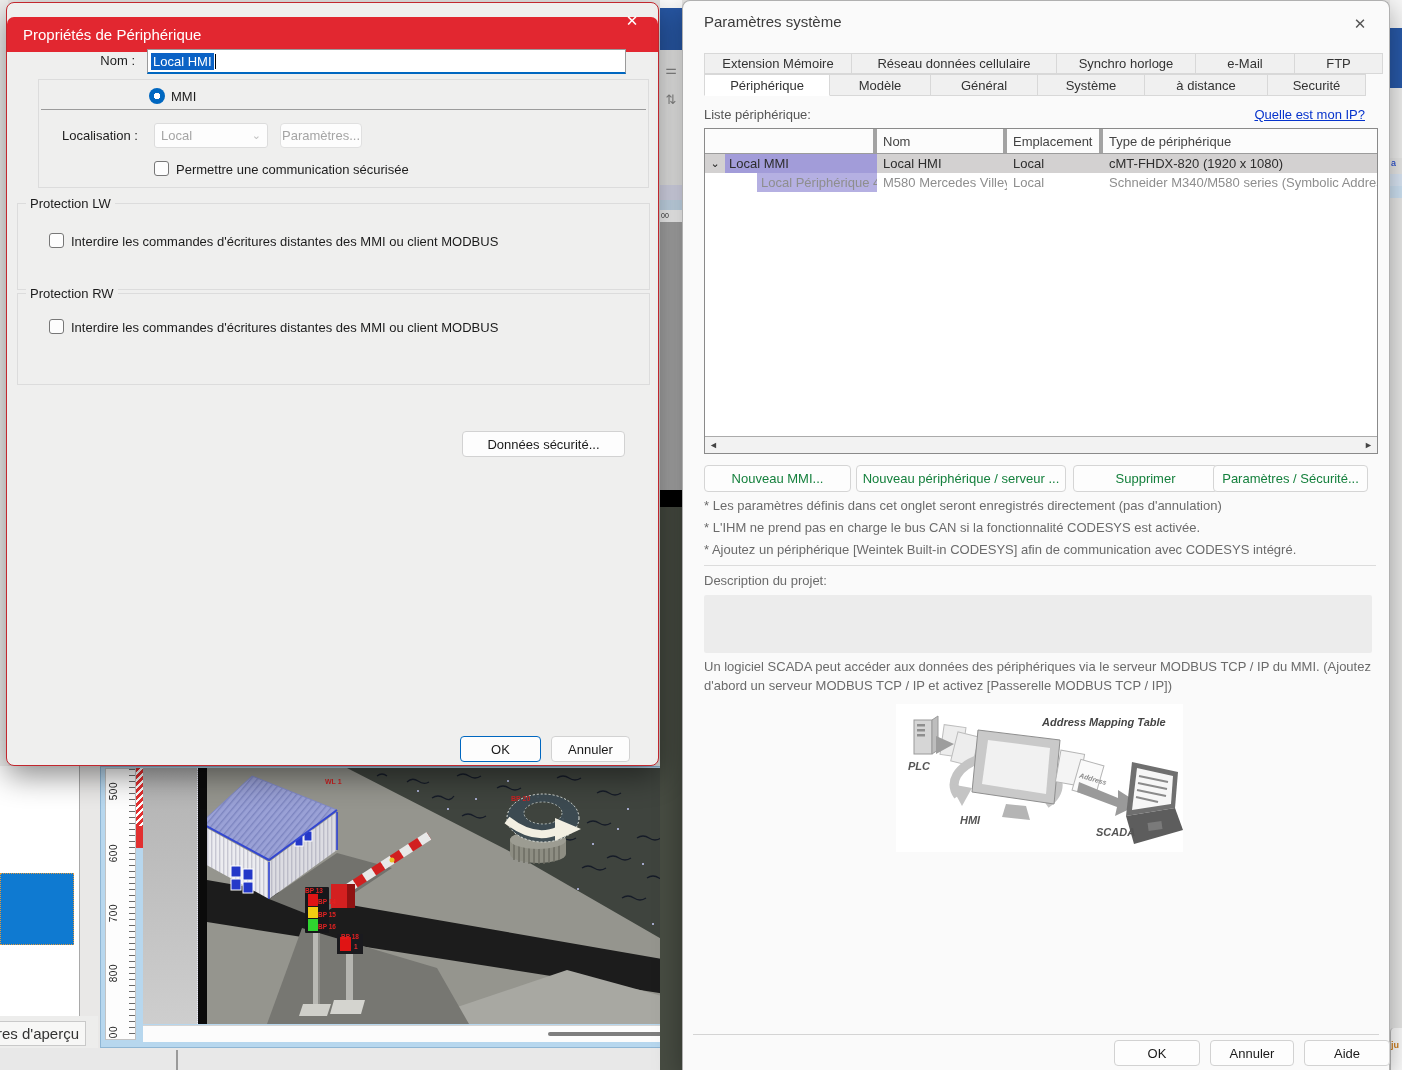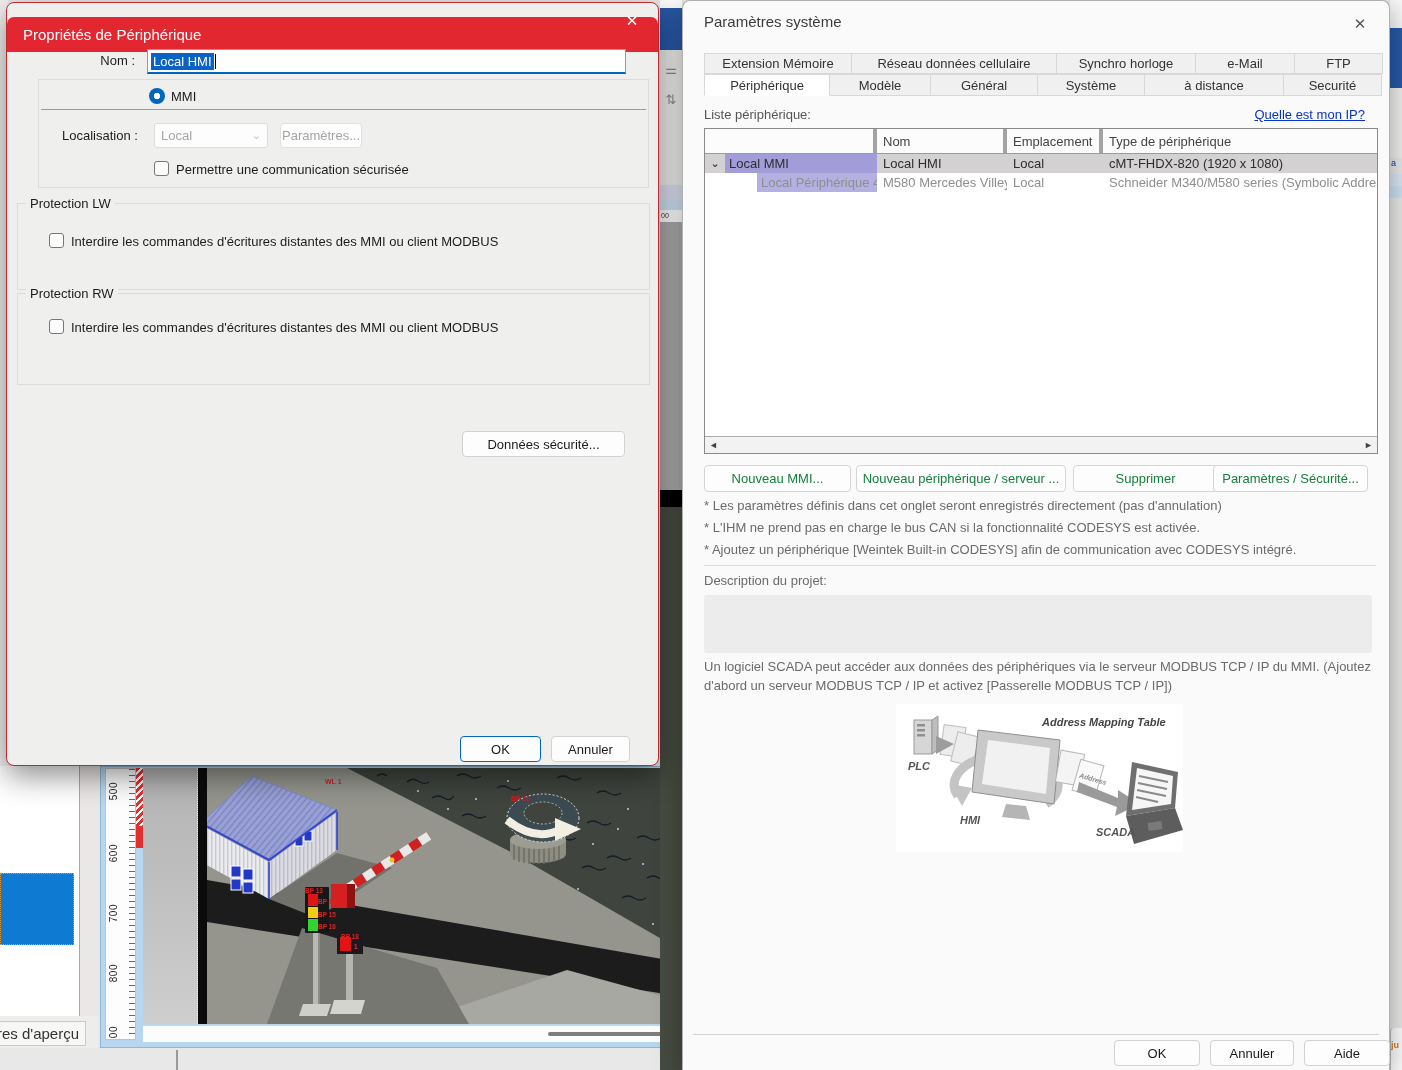--- a/index.html
+++ b/index.html
@@ -403,21 +403,21 @@
         <div class="tab" style="width:206px">Réseau données cellulaire</div>
         <div class="tab" style="width:140px">Synchro horloge</div>
         <div class="tab" style="width:100px">e-Mail</div>
         <div class="tab" style="width:89px">FTP</div>
       </div>
       <div class="tabrow tabrow2">
         <div class="tab active" style="width:126px">Périphérique</div>
         <div class="tab" style="width:102px">Modèle</div>
         <div class="tab" style="width:108px">Général</div>
         <div class="tab" style="width:108px">Système</div>
-        <div class="tab" style="width:140px">à distance</div>
+        <div class="tab" style="width:124px">à distance</div>
         <div class="tab" style="width:99px">Securité</div>
       </div>
     </div>
 
     <div class="list-lbl">Liste périphérique:</div>
     <a class="link ip-link">Quelle est mon IP?</a>
 
     <div class="ptable">
       <div class="thead">
         <div class="th c0"></div>

